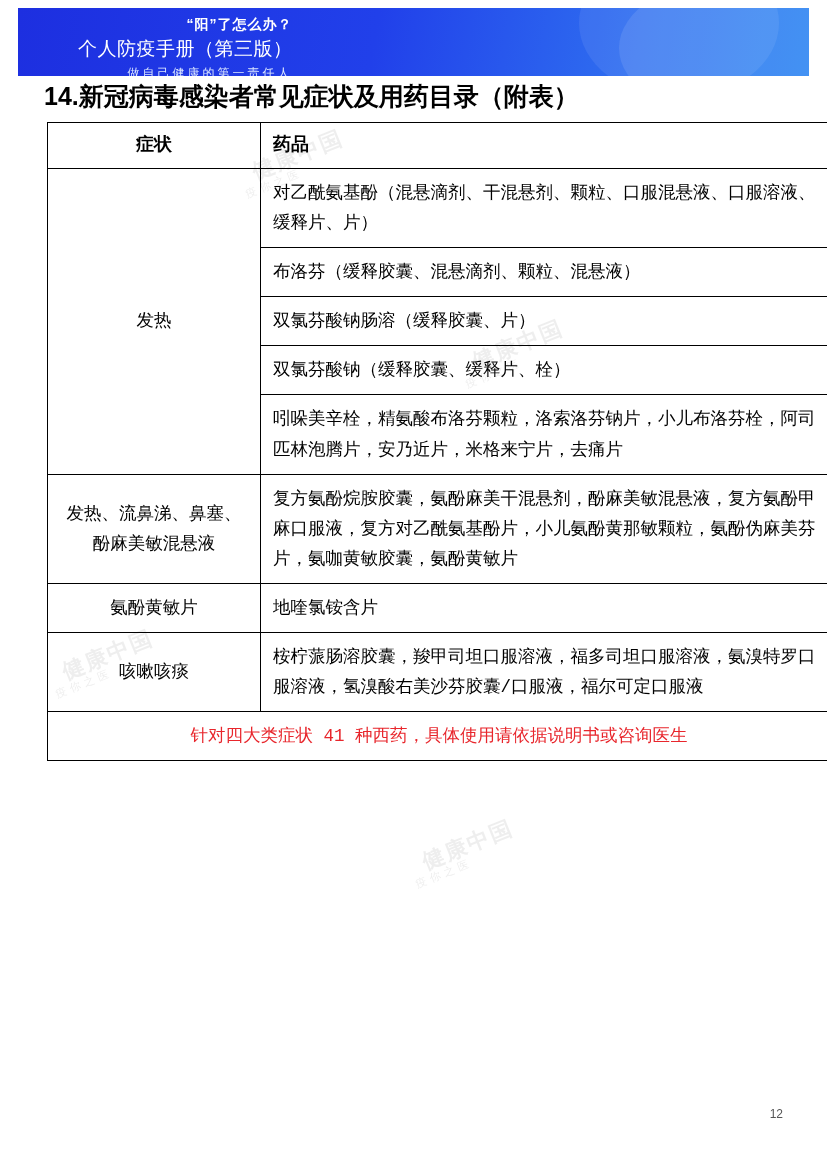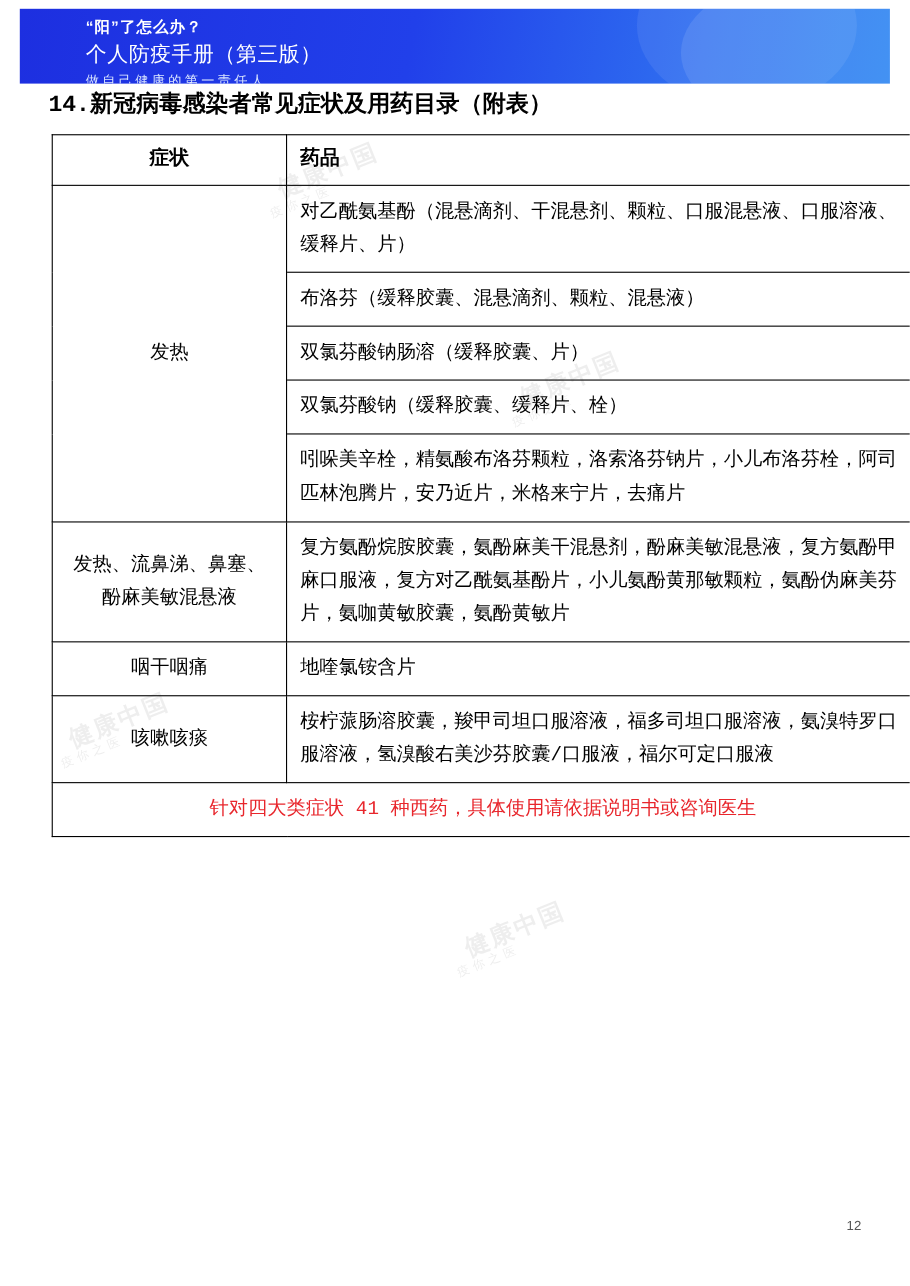--- a/index.html
+++ b/index.html
@@ -42,21 +42,21 @@
     width: 200px;
     height: 150px;
     border-radius: 50%;
     background: rgba(255,255,255,0.08);
   }
   .banner-text {
     position: absolute;
     left: 60px;
     top: 8px;
     color: #ffffff;
-    text-align: left;
+    text-align: right;
   }
   .banner-line1 {
     font-size: 14px;
     letter-spacing: 1px;
     margin-bottom: 2px;
     font-weight: bold;
   }
   .banner-line2 {
     font-size: 19px;
     font-weight: normal;
@@ -67,25 +67,25 @@
     font-size: 12px;
     letter-spacing: 3px;
     color: #dbe6ff;
   }
 
   
   .section-title {
     position: absolute;
     left: 44px;
     top: 80px;
-    font-size: 21px;
+    font-size: 25px;
     font-weight: bold;
     letter-spacing: 0px;
     white-space: nowrap;
-    font-family: Liberation Mono, monospace;
+    font-family: Liberation Sans, sans-serif;
     text-align: center;
   }
 
   
   .table-wrap {
     position: absolute;
     left: 47px;
     top: 122px;
     width: 733px;
   }
@@ -204,21 +204,21 @@
       <tr>
         <td class="drug col-drug multi">吲哚美辛栓，精氨酸布洛芬颗粒，洛索洛芬钠片，小儿布洛芬栓，阿司匹林泡腾片，安乃近片，米格来宁片，去痛片</td>
       </tr>
 
       <tr>
         <td class="sym col-symptom">发热、流鼻涕、鼻塞、酚麻美敏混悬液</td>
         <td class="drug col-drug multi">复方氨酚烷胺胶囊，氨酚麻美干混悬剂，酚麻美敏混悬液，复方氨酚甲麻口服液，复方对乙酰氨基酚片，小儿氨酚黄那敏颗粒，氨酚伪麻美芬片，氨咖黄敏胶囊，氨酚黄敏片</td>
       </tr>
 
       <tr>
-        <td class="sym col-symptom">咽干咽痛</td>
+        <td class="sym col-symptom">氨酚黄敏片</td>
         <td class="drug col-drug">地喹氯铵含片</td>
       </tr>
 
       <tr>
         <td class="sym col-symptom">咳嗽咳痰</td>
         <td class="drug col-drug multi">桉柠蒎肠溶胶囊，羧甲司坦口服溶液，福多司坦口服溶液，氨溴特罗口服溶液，氢溴酸右美沙芬胶囊/口服液，福尔可定口服液</td>
       </tr>
 
       <tr>
         <td class="footnote-cell" colspan="2">针对四大类症状 41 种西药，具体使用请依据说明书或咨询医生</td>

